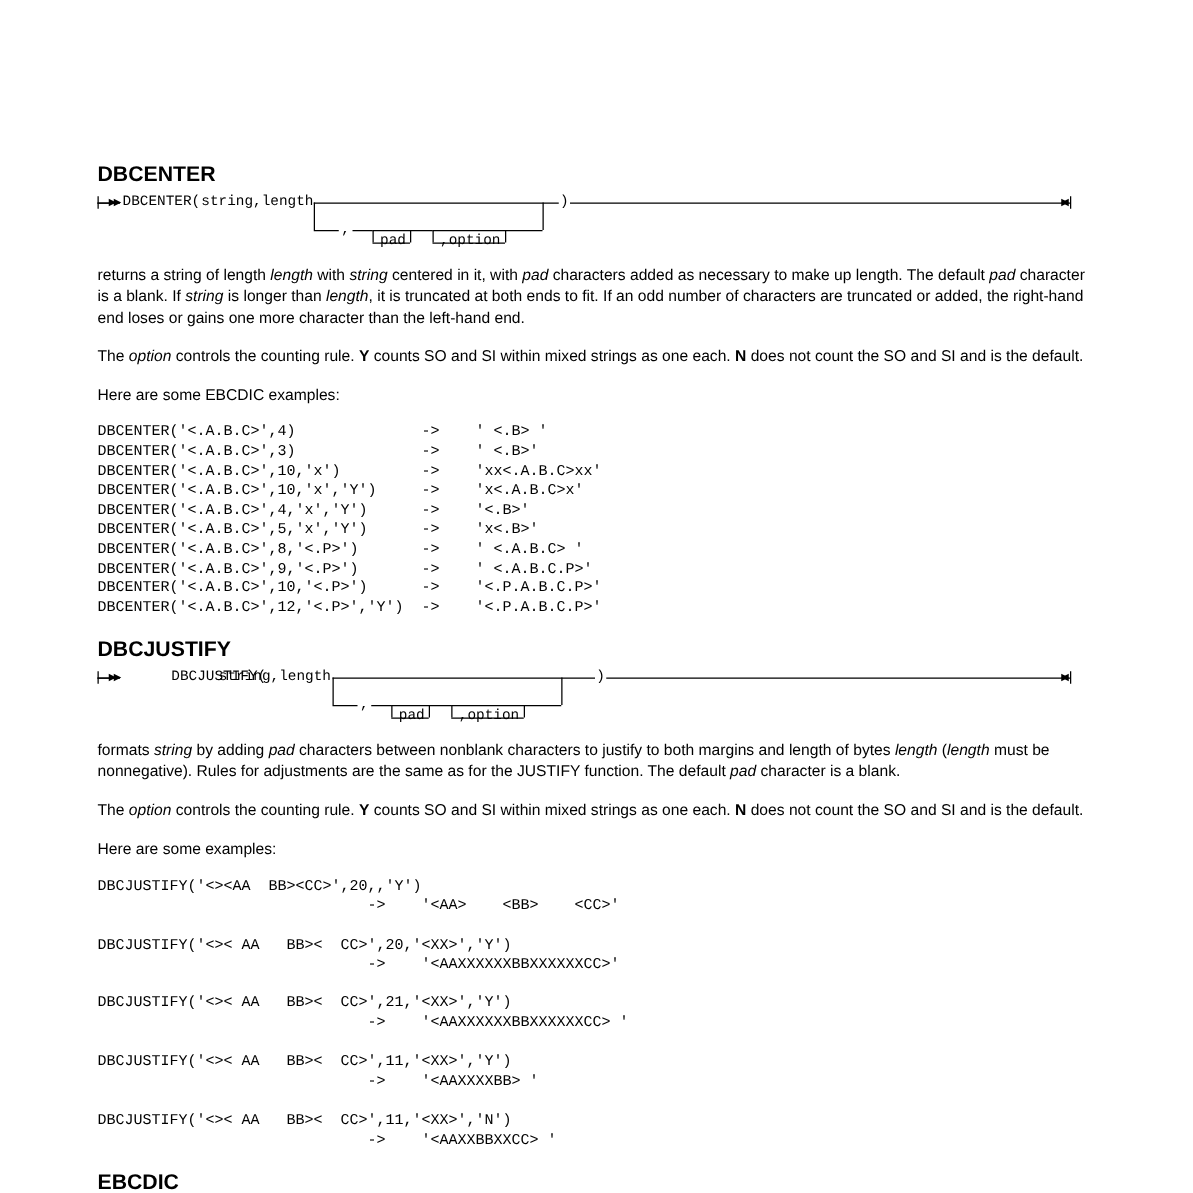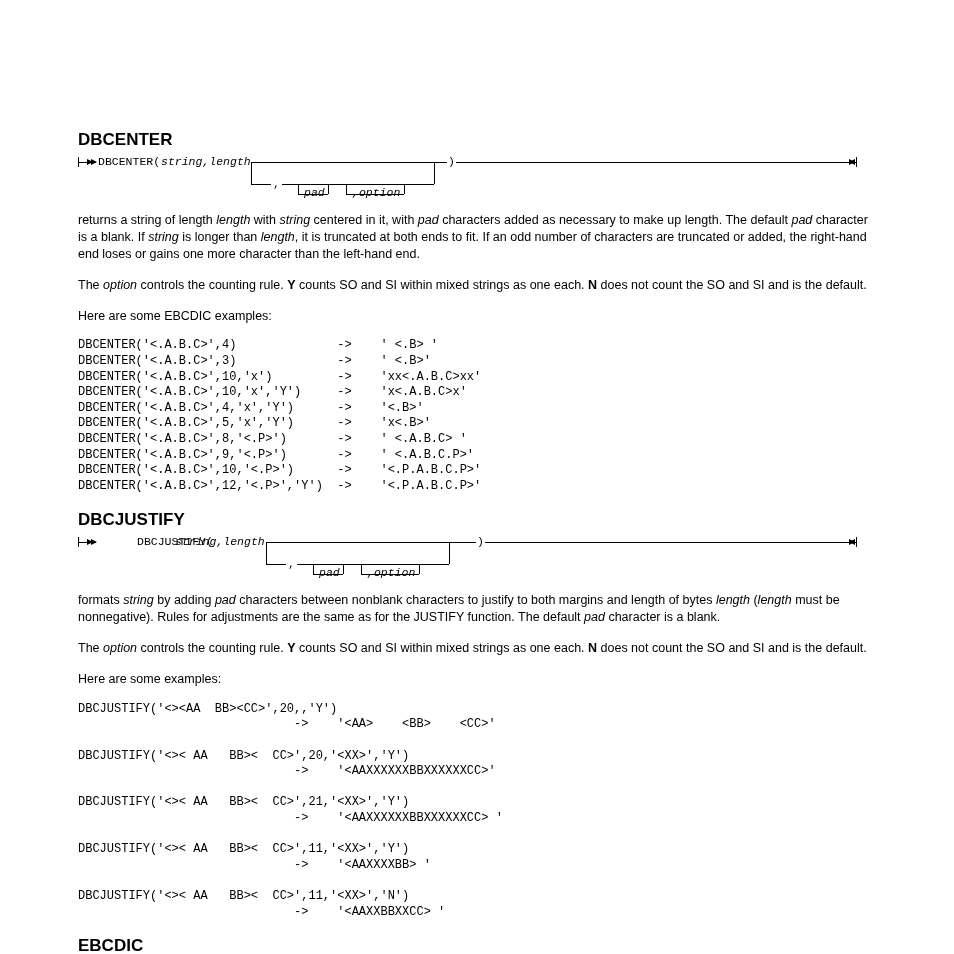--- a/index.html
+++ b/index.html
@@ -44,21 +44,20 @@
     position: absolute;
     background: #000;
   }
   .dtext {
     position: absolute;
     font-family: "Courier New", monospace;
     font-size: 11.5px;
     white-space: nowrap;
   }
   .ditext {
-    font-style: italic;
   }
   .arrowR::after {
     content: "";
     position: absolute;
     right: -1px;
     top: -3px;
     width: 0; height: 0;
     border-left: 6px solid #000;
     border-top: 3.5px solid transparent;
     border-bottom: 3.5px solid transparent;

